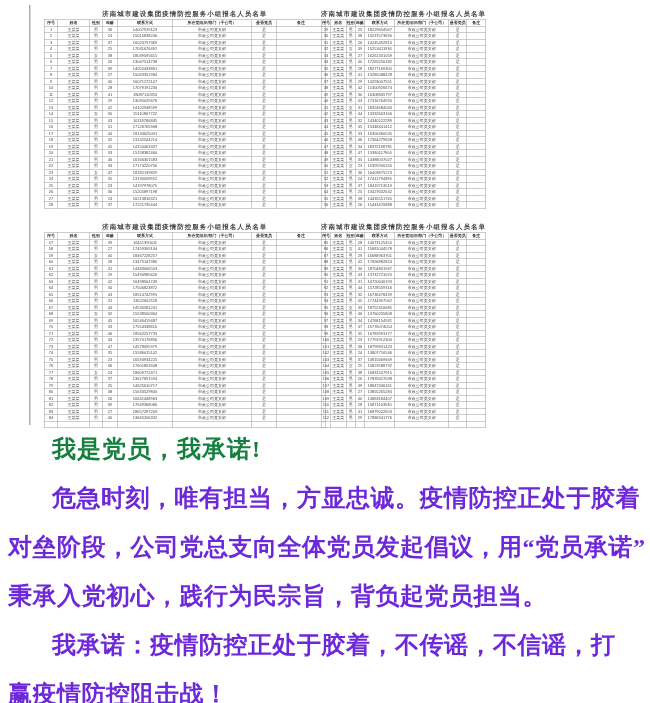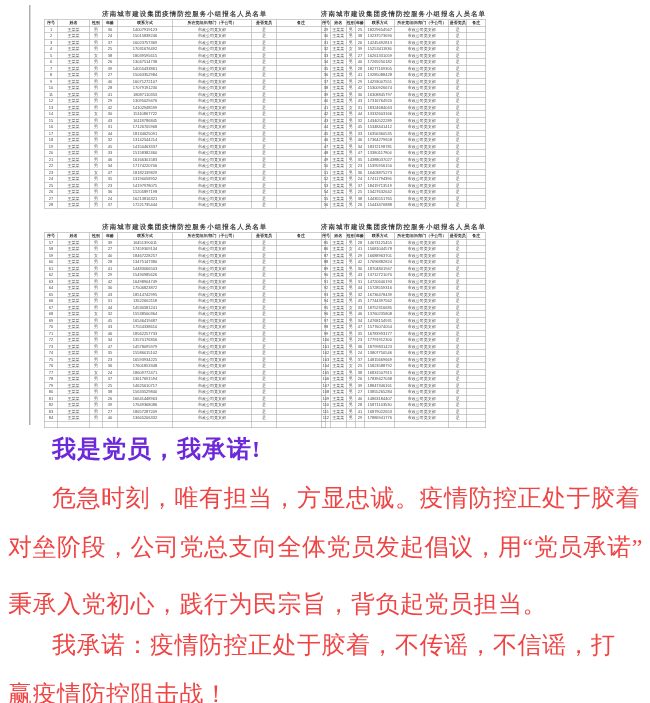--- a/index.html
+++ b/index.html
@@ -20,23 +20,23 @@
   .c0{width:26px;} .c1{width:62px;} .c2{width:26px;} .c3{width:28px;}
   .c4{width:110px;} .c5{width:156px;} .c6{width:50px;} .c7{width:96px;}
   .roster-table.wide .c7{width:148px;}
   .pos-tl{left:44px;top:9px;}
   .pos-tr{left:321px;top:9px;}
   .pos-bl{left:44px;top:222px;}
   .pos-br{left:321px;top:222px;}
 
   
   .article-heading{position:absolute;left:52px;top:433px;font-size:24px;font-weight:bold;
-    color:#6d28d9;letter-spacing:1px;white-space:nowrap;}
-  .article-line{position:absolute;font-size:24px;color:#ef4444;letter-spacing:0.5px;
-    white-space:nowrap;}
+    color:#15803d;letter-spacing:1px;white-space:nowrap;}
+  .article-line{position:absolute;font-size:24px;color:#6d28d9;letter-spacing:0.5px;
+    white-space:nowrap;font-weight:bold;}
   .article-line.flush{left:8px;}
   .article-line.indent{left:52px;}
 </style>
 </head>
 <body>
 
 <div class="page">
 
   <div class="scan-left-rule"></div>
 
@@ -1250,18 +1250,18 @@
           </tr>
         </tbody>
       </table>
   </div>
 
   <div class="article-heading">我是党员，我承诺!</div>
 
   <div id="article">
       <div class="article-line indent" style="top: 482px;">危急时刻，唯有担当，方显忠诚。疫情防控正处于胶着</div>
       <div class="article-line flush" style="top: 531px;">对垒阶段，公司党总支向全体党员发起倡议，用“党员承诺”，</div>
-      <div class="article-line flush" style="top: 580px; margin-top: 8px;">秉承入党初心，践行为民宗旨，背负起党员担当。</div>
+      <div class="article-line flush" style="top: 580px;">秉承入党初心，践行为民宗旨，背负起党员担当。</div>
       <div class="article-line indent" style="top: 629px;">我承诺：疫情防控正处于胶着，不传谣，不信谣，打</div>
       <div class="article-line flush" style="top: 678px;">赢疫情防控阻击战！</div>
     </div>
 
 </div>
 
 </body></html>

